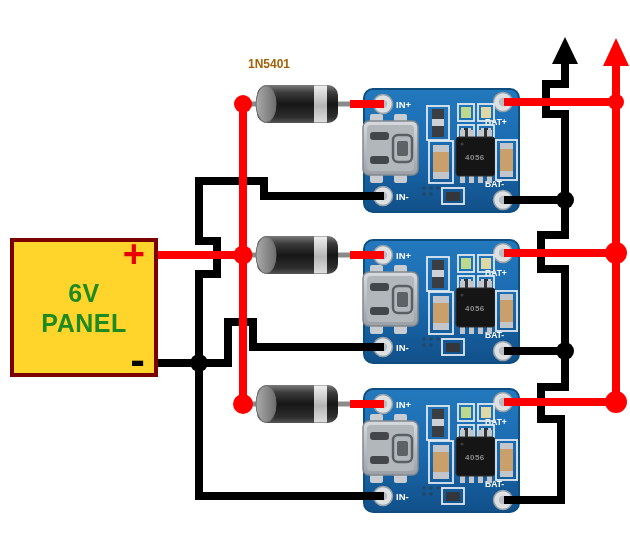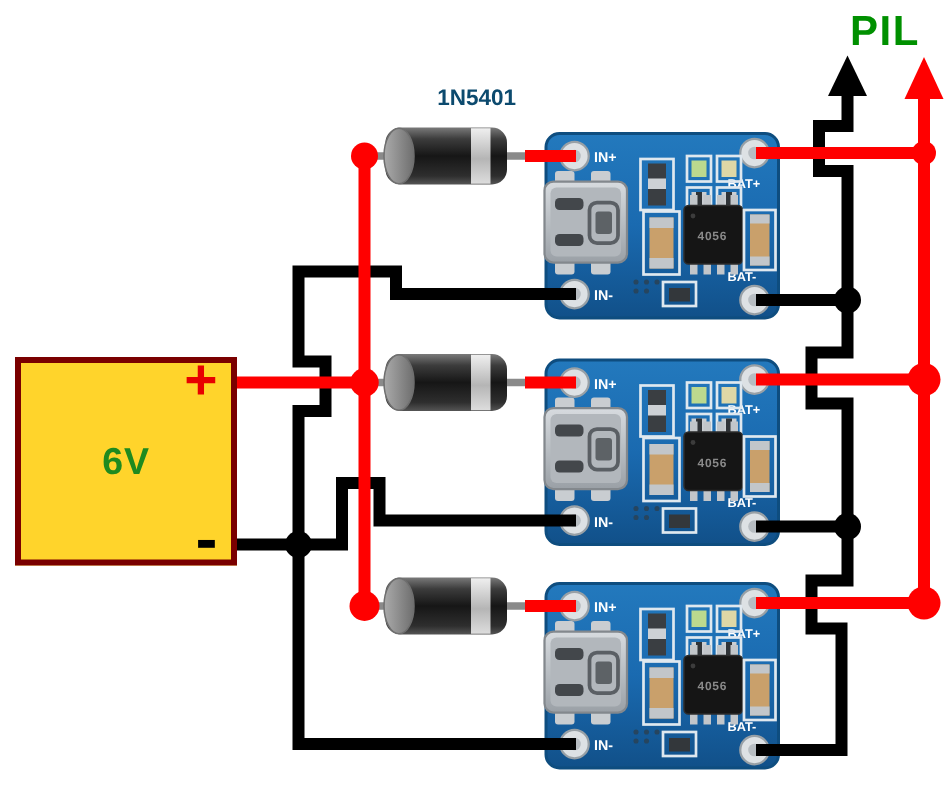--- a/index.html
+++ b/index.html
@@ -24,22 +24,22 @@
   }
   .panel-minus{
     position:absolute;bottom:-9px;right:9px;color:#000000;
     font-size:44px;font-weight:bold;line-height:1;
   }
   .label-pil{
     position:absolute;left:556px;top:5px;width:68px;text-align:center;
     color:#009000;font-weight:bold;font-size:28px;letter-spacing:1px;
   }
   .label-diode{
-    position:absolute;left:248px;top:57px;width:96px;text-align:right;
-    color:#0c4a6e;font-weight:bold;font-size:15px;
+    position:absolute;left:248px;top:57px;width:96px;text-align:left;
+    color:#a16207;font-weight:bold;font-size:12px;
   }
   .sk{fill:#ffffff;font-weight:bold;font-size:9.5px;}
   .sk-sm{fill:#ffffff;font-weight:bold;font-size:8.5px;}
   .chip-label{fill:#8a8a8a;font-size:8px;font-weight:bold;letter-spacing:0.5px;}
   .wire{fill:none;stroke-width:8;}
   .lead{stroke:#8a8a8a;stroke-width:5;}
 </style>
 </head>
 <body>
 
@@ -214,21 +214,21 @@
       <circle fill="#ff0000" cx="616" cy="402" r="11"></circle>
       <circle fill="#000000" cx="199" cy="363" r="9"></circle>
       <circle fill="#000000" cx="565" cy="200" r="9"></circle>
       <circle fill="#000000" cx="565" cy="351" r="9"></circle>
     </g>
   </svg>
 
   <div class="panel">
     <div class="panel-text">
       <span>6V</span>
+      <span>PANEL</span>
     </div>
     <span class="panel-plus">+</span>
     <span class="panel-minus">-</span>
   </div>
 
-  <div class="label-pil">PIL</div>
   <div class="label-diode">1N5401</div>
 
 </div>
 
 </body></html>

